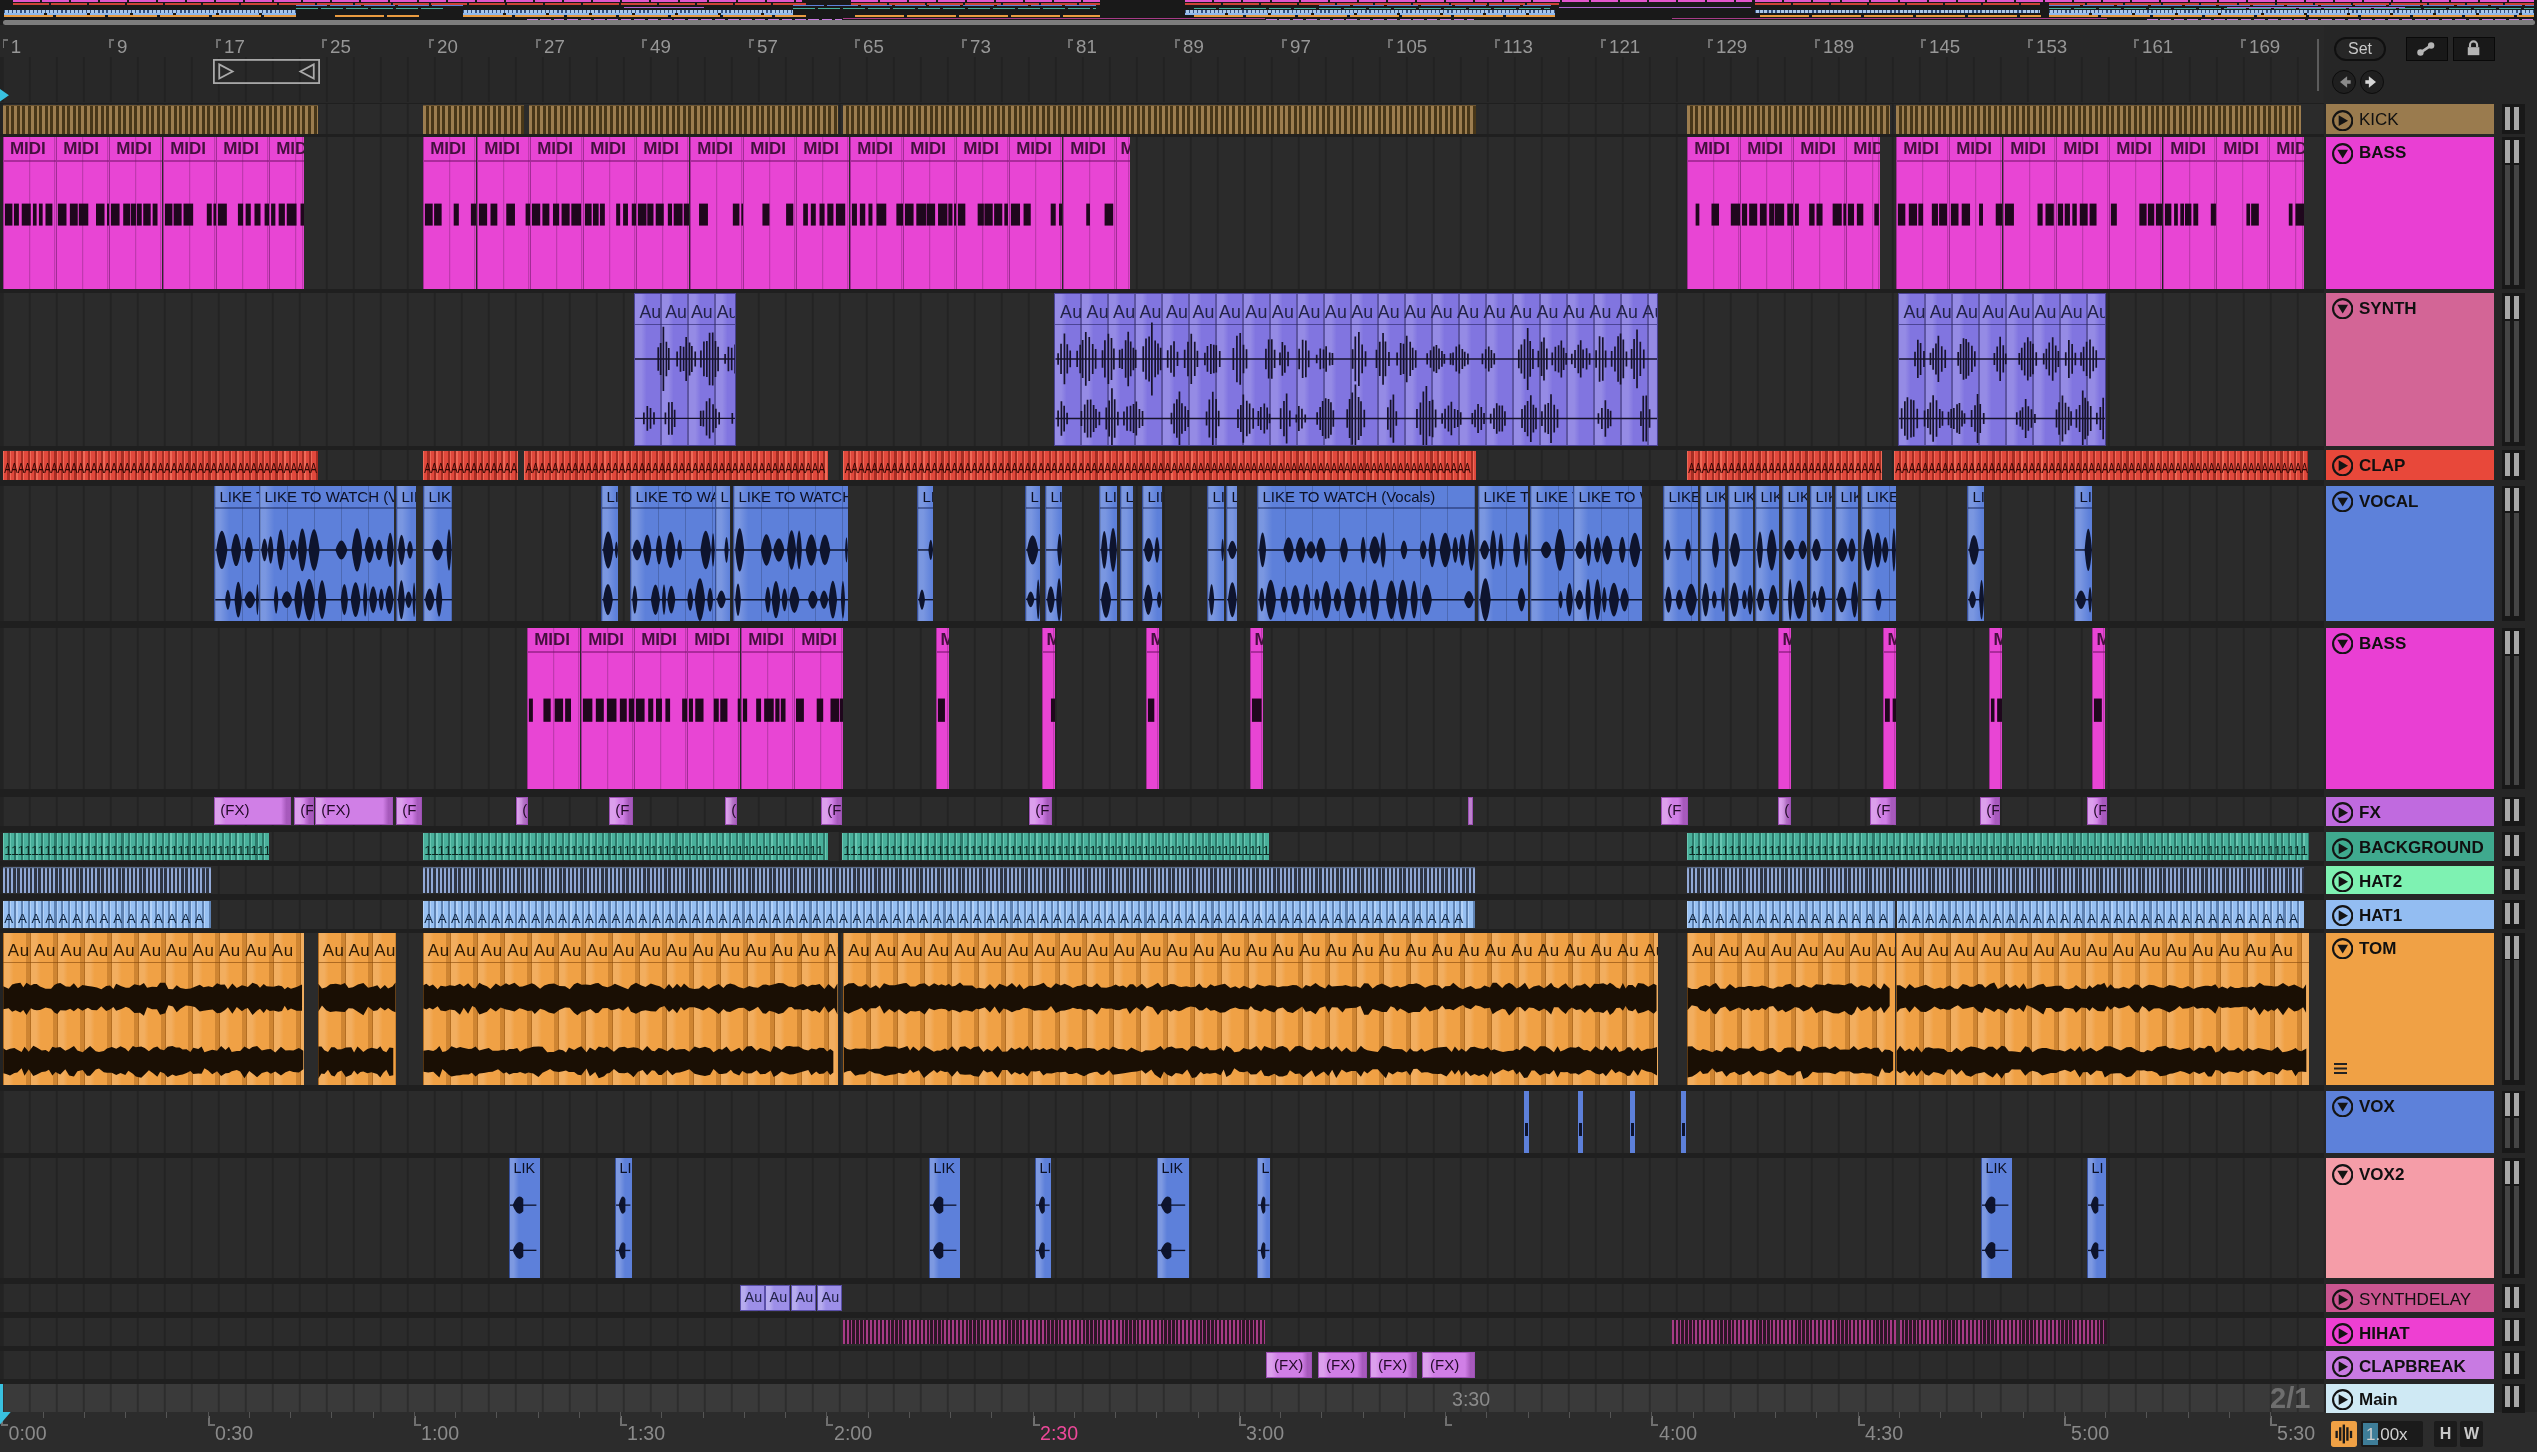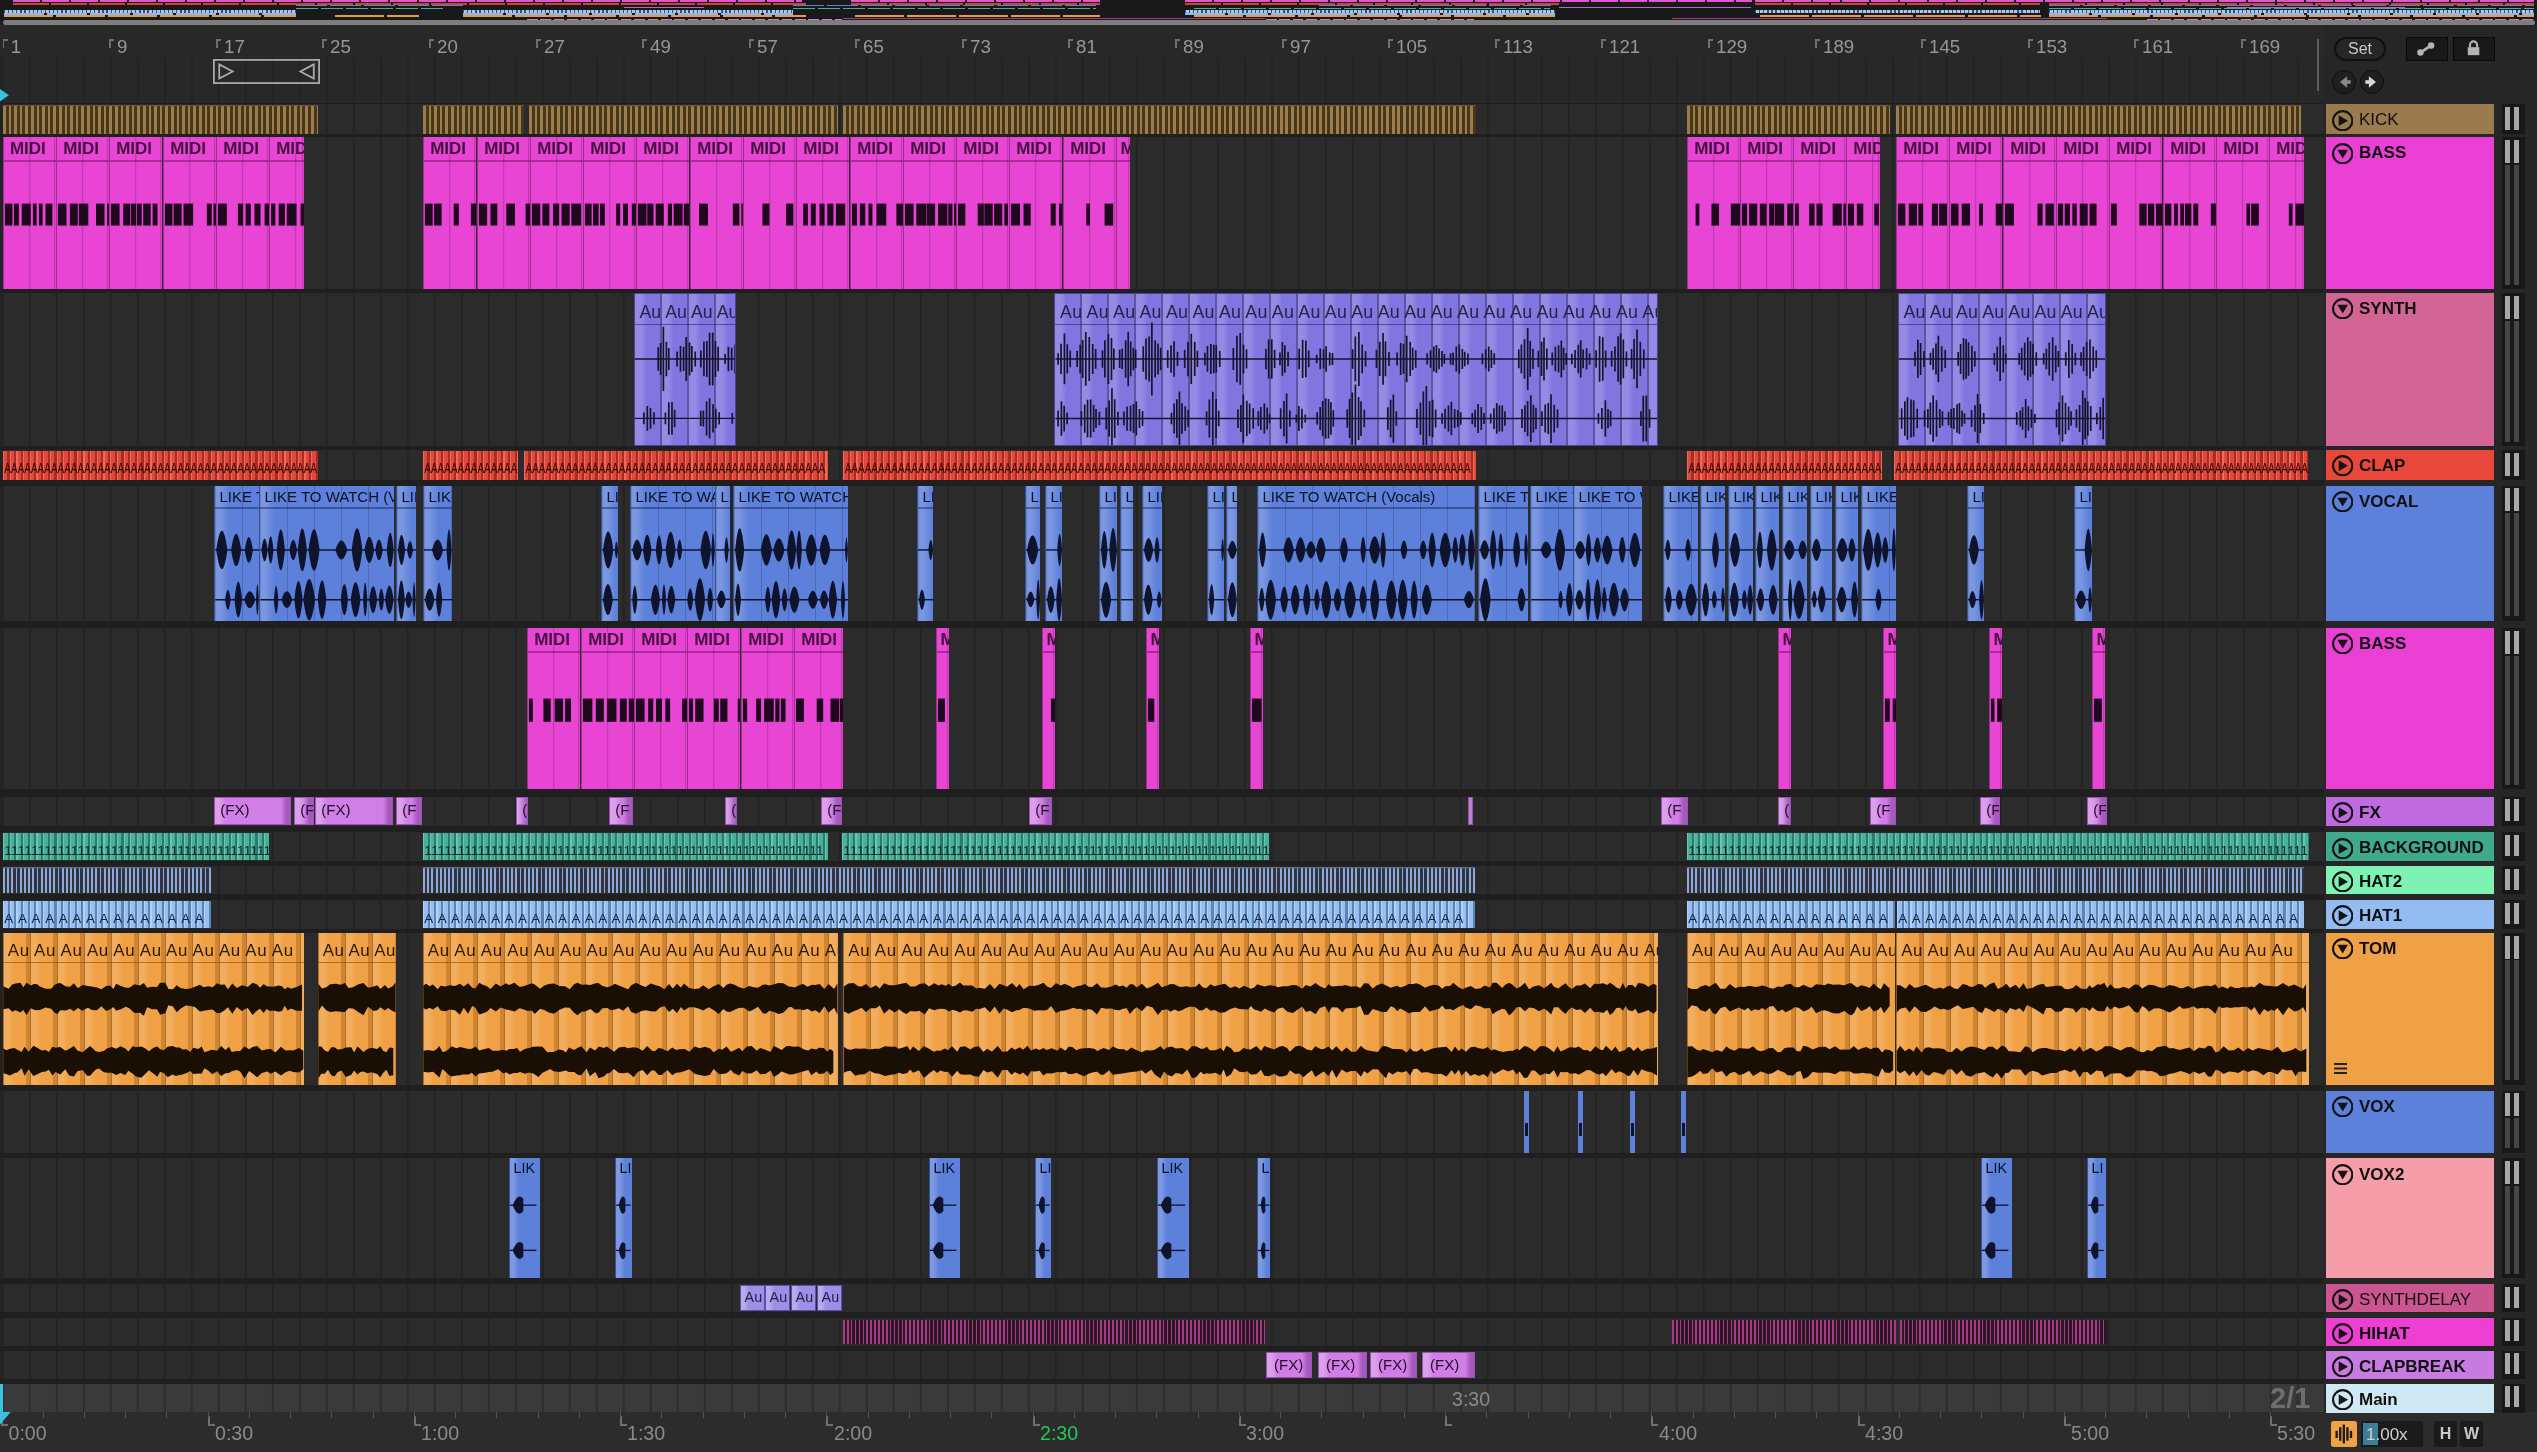--- a/index.html
+++ b/index.html
@@ -1346,21 +1346,21 @@
     <div class="abs" style="left:414px;top:1424px;width:7.1px;height:1.8px;background:#6f6f6f"></div>
     <div class="abs" style="left:421px;top:1422px;font-size:19.6px;color:#8a8a8a">1:00</div>
     <div class="abs" style="left:620px;top:1416px;width:1.8px;height:9.8px;background:#6f6f6f"></div>
     <div class="abs" style="left:620px;top:1424px;width:7.1px;height:1.8px;background:#6f6f6f"></div>
     <div class="abs" style="left:627px;top:1422px;font-size:19.6px;color:#8a8a8a">1:30</div>
     <div class="abs" style="left:826px;top:1416px;width:1.8px;height:9.8px;background:#6f6f6f"></div>
     <div class="abs" style="left:826px;top:1424px;width:7.1px;height:1.8px;background:#6f6f6f"></div>
     <div class="abs" style="left:834px;top:1422px;font-size:19.6px;color:#8a8a8a">2:00</div>
     <div class="abs" style="left:1033px;top:1416px;width:1.8px;height:9.8px;background:#6f6f6f"></div>
     <div class="abs" style="left:1033px;top:1424px;width:7.1px;height:1.8px;background:#6f6f6f"></div>
-    <div class="abs" style="left:1040px;top:1422px;font-size:19.6px;color:#22c55e">2:30</div>
+    <div class="abs" style="left:1040px;top:1422px;font-size:19.6px;color:#ec4899">2:30</div>
     <div class="abs" style="left:1239px;top:1416px;width:1.8px;height:9.8px;background:#6f6f6f"></div>
     <div class="abs" style="left:1239px;top:1424px;width:7.1px;height:1.8px;background:#6f6f6f"></div>
     <div class="abs" style="left:1246px;top:1422px;font-size:19.6px;color:#8a8a8a">3:00</div>
     <div class="abs" style="left:1445px;top:1416px;width:1.8px;height:9.8px;background:#6f6f6f"></div>
     <div class="abs" style="left:1445px;top:1424px;width:7.1px;height:1.8px;background:#6f6f6f"></div>
     <div class="abs" style="left:1452px;top:1388px;font-size:19.6px;color:#8a8a8a">3:30</div>
     <div class="abs" style="left:1651px;top:1416px;width:1.8px;height:9.8px;background:#6f6f6f"></div>
     <div class="abs" style="left:1651px;top:1424px;width:7.1px;height:1.8px;background:#6f6f6f"></div>
     <div class="abs" style="left:1659px;top:1422px;font-size:19.6px;color:#8a8a8a">4:00</div>
     <div class="abs" style="left:1858px;top:1416px;width:1.8px;height:9.8px;background:#6f6f6f"></div>

